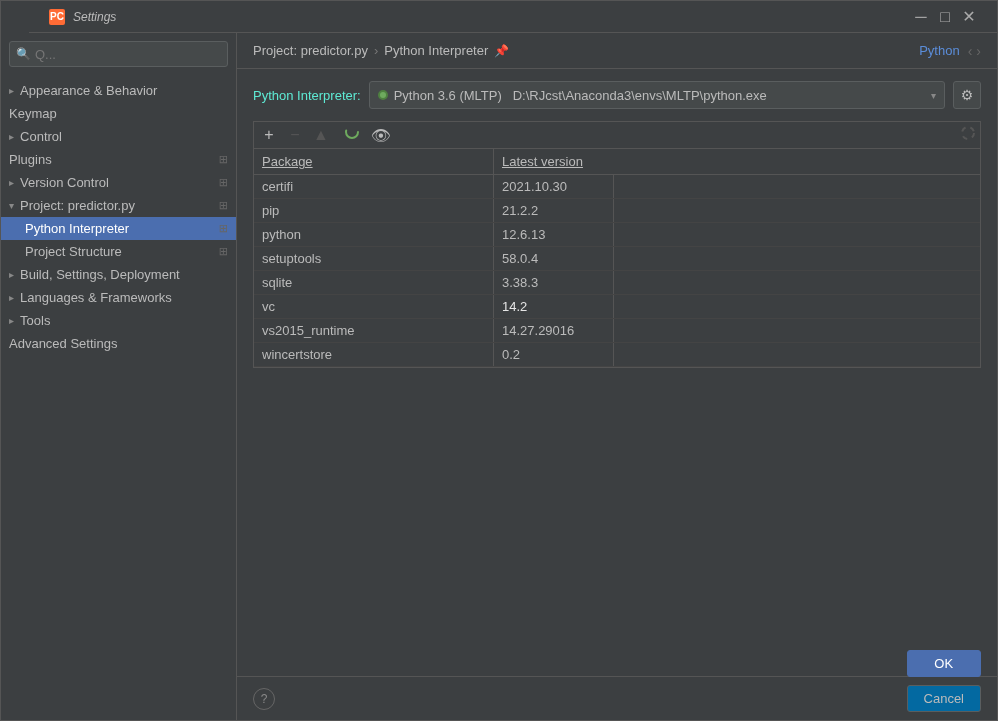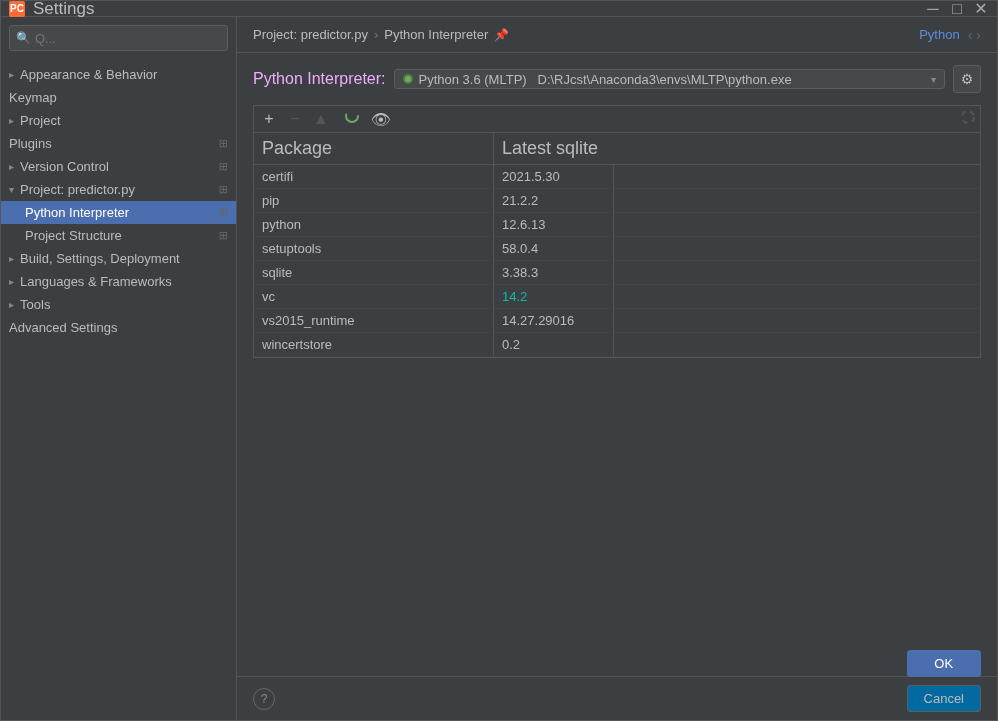--- a/index.html
+++ b/index.html
@@ -17,45 +17,47 @@
       width: 998px;
       height: 721px;
       background: #3c3f41;
       border: 1px solid #555;
       display: flex;
       flex-direction: column;
     }
 
     .title-bar {
       background: #3c3f41;
-      height: 16px;
-      display: flex;
-      align-items: center;
-      padding: 0 8px;
+      height: 32px;
+      display: flex;
+      align-items: center;
+      padding: 0 20px;
       border-bottom: 1px solid #555;
       flex-shrink: 0;
+      margin-left: 28px;
     }
 
     .title-bar-icon {
       width: 16px;
       height: 16px;
       margin-right: 8px;
       background: #ff6b35;
       border-radius: 2px;
       display: flex;
       align-items: center;
       justify-content: center;
       color: white;
       font-size: 10px;
       font-weight: bold;
     }
 
     .title-bar-text {
       color: #bbbbbb;
-      font-size: 17px;
+      font-size: 12px;
+      font-style: italic;
     }
 
     .title-bar-controls {
       margin-left: auto;
       display: flex;
       gap: 8px;
     }
 
     .title-bar-btn {
       width: 16px;
@@ -219,31 +221,31 @@
     }
 
     .interpreter-row {
       display: flex;
       align-items: center;
       gap: 8px;
       margin-bottom: 12px;
     }
 
     .interpreter-label {
-      color: #f0abfc;
-      font-size: 16px;
+      color: #5eead4;
+      font-size: 13px;
       white-space: nowrap;
     }
 
     .interpreter-dropdown {
       flex: 1;
       background: #45494a;
       border: 1px solid #5a5e5f;
       border-radius: 3px;
-      height: 20px;
+      height: 28px;
       display: flex;
       align-items: center;
       padding: 0 8px;
       cursor: pointer;
       gap: 6px;
     }
 
     .interpreter-dot {
       width: 10px;
       height: 10px;
@@ -373,22 +375,23 @@
     .table-header-row {
       display: flex;
       background: #3c3f41;
       border-bottom: 1px solid #555;
       flex-shrink: 0;
     }
 
     .table-header-cell {
       padding: 5px 8px;
       color: #bbbbbb;
-      font-size: 18px;
+      font-size: 13px;
       font-weight: normal;
+      text-decoration: underline;
     }
 
     .col-package { width: 240px; flex-shrink: 0; border-right: 1px solid #555; }
     .col-version { width: 120px; flex-shrink: 0; border-right: 1px solid #555; }
     .col-latest { flex: 1; }
 
     .table-body {
       overflow-y: auto;
       flex: 1;
     }
@@ -397,21 +400,21 @@
       display: flex;
       border-bottom: 1px solid #444;
     }
 
     .table-cell {
       padding: 4px 8px;
       font-size: 13px;
       color: #bbbbbb;
     }
 
-    .table-cell.orange { color: #14b8a6; }
+    .table-cell.orange { color: #e5e5e5; }
   </style>
 </head>
 <body>
 
 <div class="window">
 
   <div class="title-bar">
     <div class="title-bar-icon">
       <span>PC</span>
     </div>
@@ -436,21 +439,21 @@
           <span class="arrow">▸</span>
           <span>Appearance &amp; Behavior</span>
         </div>
 
         <div class="nav-item section">
           <span>Keymap</span>
         </div>
 
         <div class="nav-item section">
           <span class="arrow">▸</span>
-          <span>Project</span>
+          <span>Control</span>
         </div>
 
         <div class="nav-item section">
           <span>Plugins</span>
           <span class="pin-icon">⊞</span>
         </div>
 
         <div class="nav-item section">
           <span class="arrow">▸</span>
           <span>Version Control</span>
@@ -544,27 +547,27 @@
             <div style="flex:1;"></div>
             <div style="color:#888; font-size:16px;">
               <svg width="16" height="16" viewBox="0 0 16 16" fill="none">
                 <circle cx="8" cy="8" r="6" stroke="#555" stroke-width="2" stroke-dasharray="5 5"></circle>
               </svg>
             </div>
           </div>
 
           <div class="table-header-row">
             <div class="table-header-cell col-package">Package</div>
-            <div class="table-header-cell col-latest">Latest sqlite</div>
+            <div class="table-header-cell col-latest">Latest version</div>
           </div>
 
           <div class="table-body" id="table-body">
           <div class="table-row">
                 <div class="table-cell col-package">certifi</div>
-                <div class="table-cell col-version">2021.5.30</div>
+                <div class="table-cell col-version">2021.10.30</div>
                 <div class="table-cell col-latest"></div>
               </div>
               <div class="table-row">
                 <div class="table-cell col-package">pip</div>
                 <div class="table-cell col-version">21.2.2</div>
                 <div class="table-cell col-latest"></div>
               </div>
               <div class="table-row">
                 <div class="table-cell col-package">python</div>
                 <div class="table-cell col-version">12.6.13</div>

